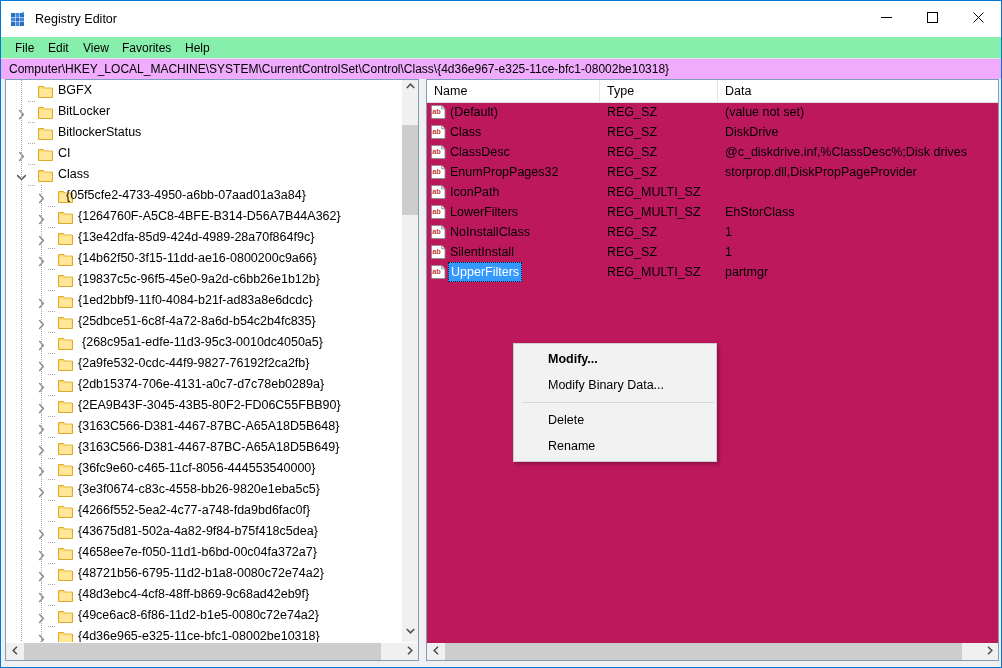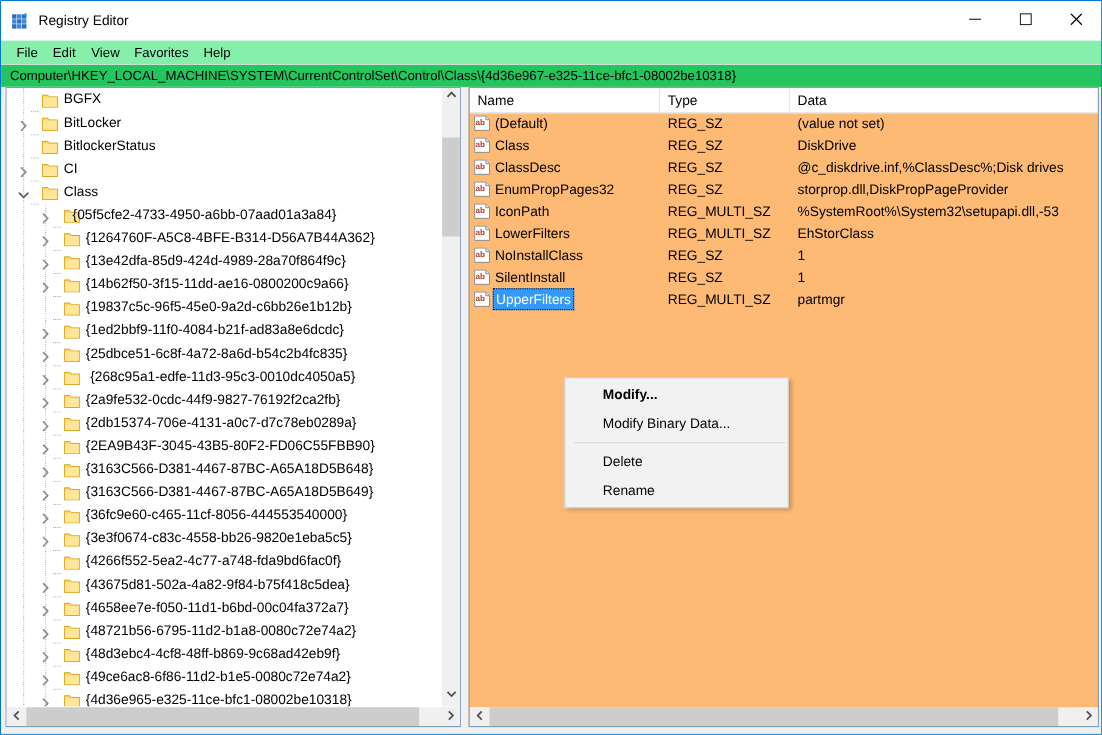--- a/index.html
+++ b/index.html
@@ -84,21 +84,21 @@
     cursor: default;
   }
 
   
   #addressbar {
     position: absolute;
     left: 0px; top: 57px;
     width: 1000px;
     height: 32px;
     box-sizing: border-box;
-    background: #22c55e;
+    background: #f0abfc;
     border-top: 1px solid #e3e3e3;
     border-bottom: 1px solid #a0a0a0;
   }
   #address-text {
     position: absolute;
     left: 8px; top: 2px;
     font-size: 12px;
     line-height: 16px;
     color: #000000;
     white-space: nowrap;
@@ -176,21 +176,21 @@
   }
 
   
   #rightpane {
     position: absolute;
     left: 425px; top: 0px;
     width: 573px;
     height: 582px;
     box-sizing: border-box;
     border: 1px solid #7c9dbb;
-    background: #fdba74;
+    background: #be185d;
     overflow: hidden;
   }
   #colheader {
     position: absolute;
     left: 0; top: 0;
     width: 571px;
     height: 22px;
     background: #ffffff;
     border-bottom: 1px solid #e0e0e0;
   }
@@ -884,21 +884,20 @@
             <span class="ldata">storprop.dll,DiskPropPageProvider</span>
           </div>
           <div class="lrow">
             <span class="ab-icon"><svg width="15" height="14" viewBox="0 0 15 14">
                 <path d="M0.5 0.5 h10.2 l3.3 3.3 v9.7 h-13.5 z" fill="#ffffff" stroke="#8c8c8c" stroke-width="0.9"></path>
                 <path d="M10.7 0.5 v3.3 h3.3" fill="#e8e8e8" stroke="#8c8c8c" stroke-width="0.9"></path>
                 <text x="1.2" y="8.6" font-family="Liberation Sans, sans-serif" font-size="7.4" font-weight="bold" fill="#c0392b">ab</text>
               </svg></span>
             <span class="lname">IconPath</span>
             <span class="ltype">REG_MULTI_SZ</span>
-            <span class="ldata">%SystemRoot%\System32\setupapi.dll,-53</span>
           </div>
           <div class="lrow">
             <span class="ab-icon"><svg width="15" height="14" viewBox="0 0 15 14">
                 <path d="M0.5 0.5 h10.2 l3.3 3.3 v9.7 h-13.5 z" fill="#ffffff" stroke="#8c8c8c" stroke-width="0.9"></path>
                 <path d="M10.7 0.5 v3.3 h3.3" fill="#e8e8e8" stroke="#8c8c8c" stroke-width="0.9"></path>
                 <text x="1.2" y="8.6" font-family="Liberation Sans, sans-serif" font-size="7.4" font-weight="bold" fill="#c0392b">ab</text>
               </svg></span>
             <span class="lname">LowerFilters</span>
             <span class="ltype">REG_MULTI_SZ</span>
             <span class="ldata">EhStorClass</span>

